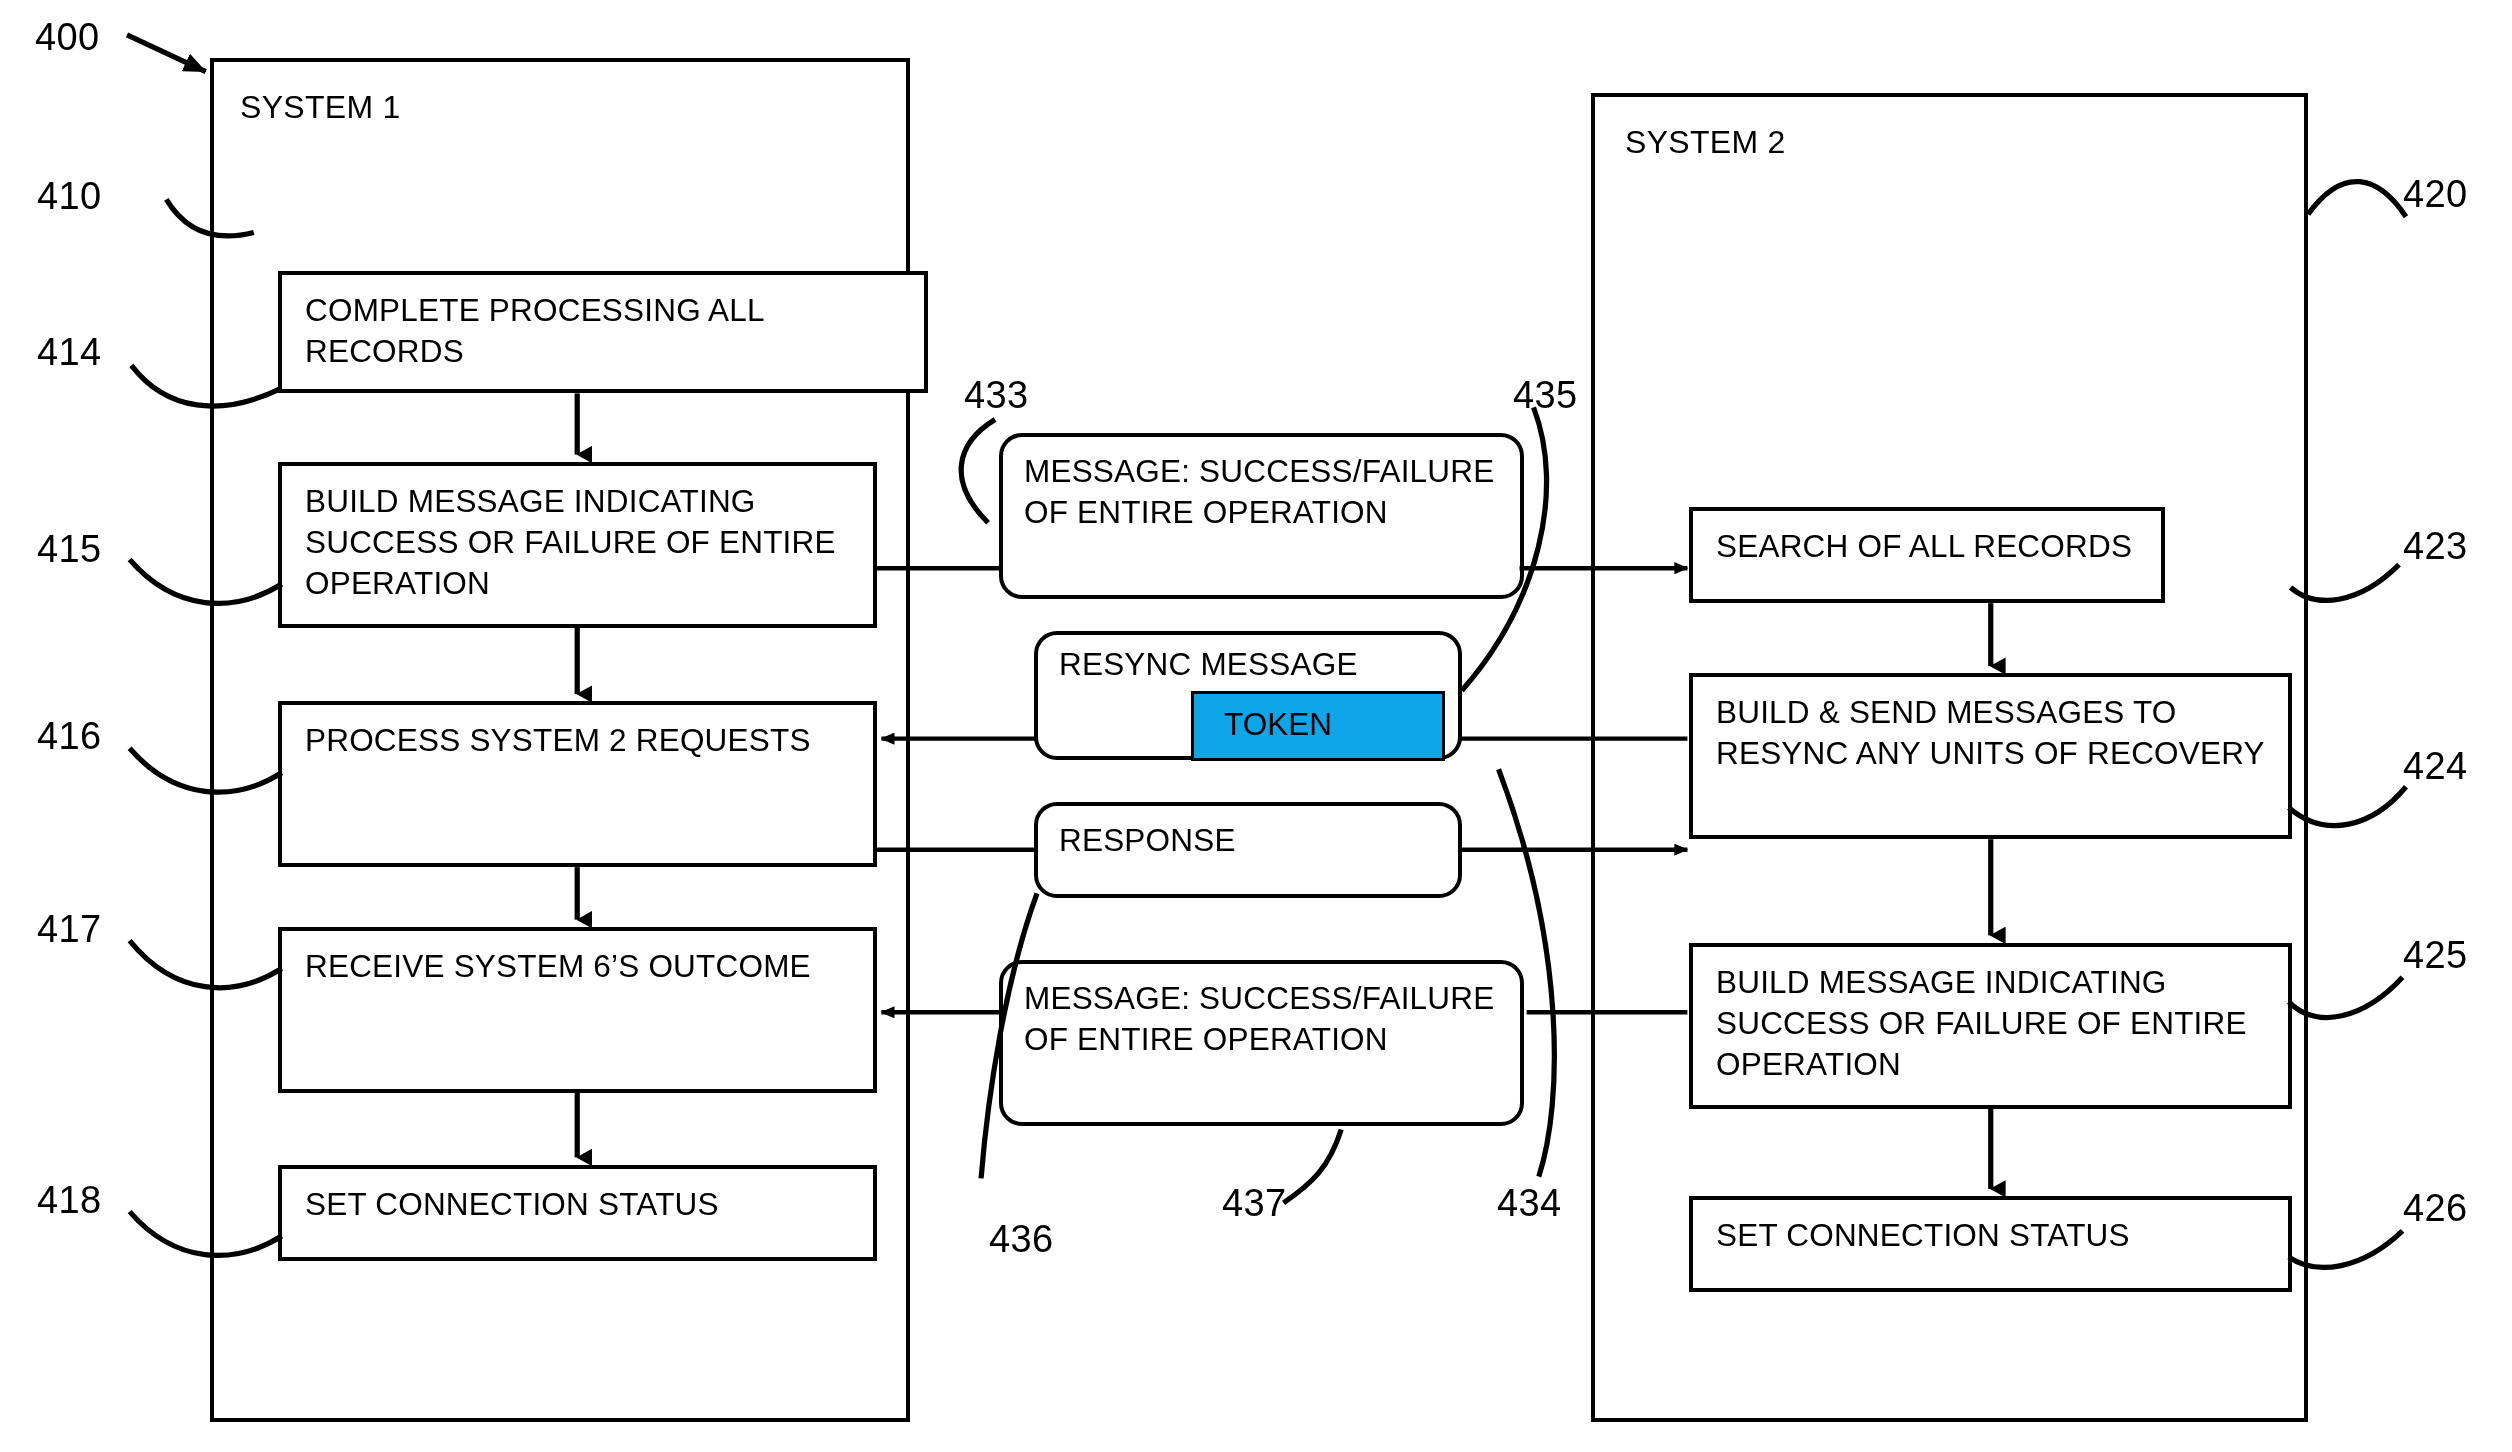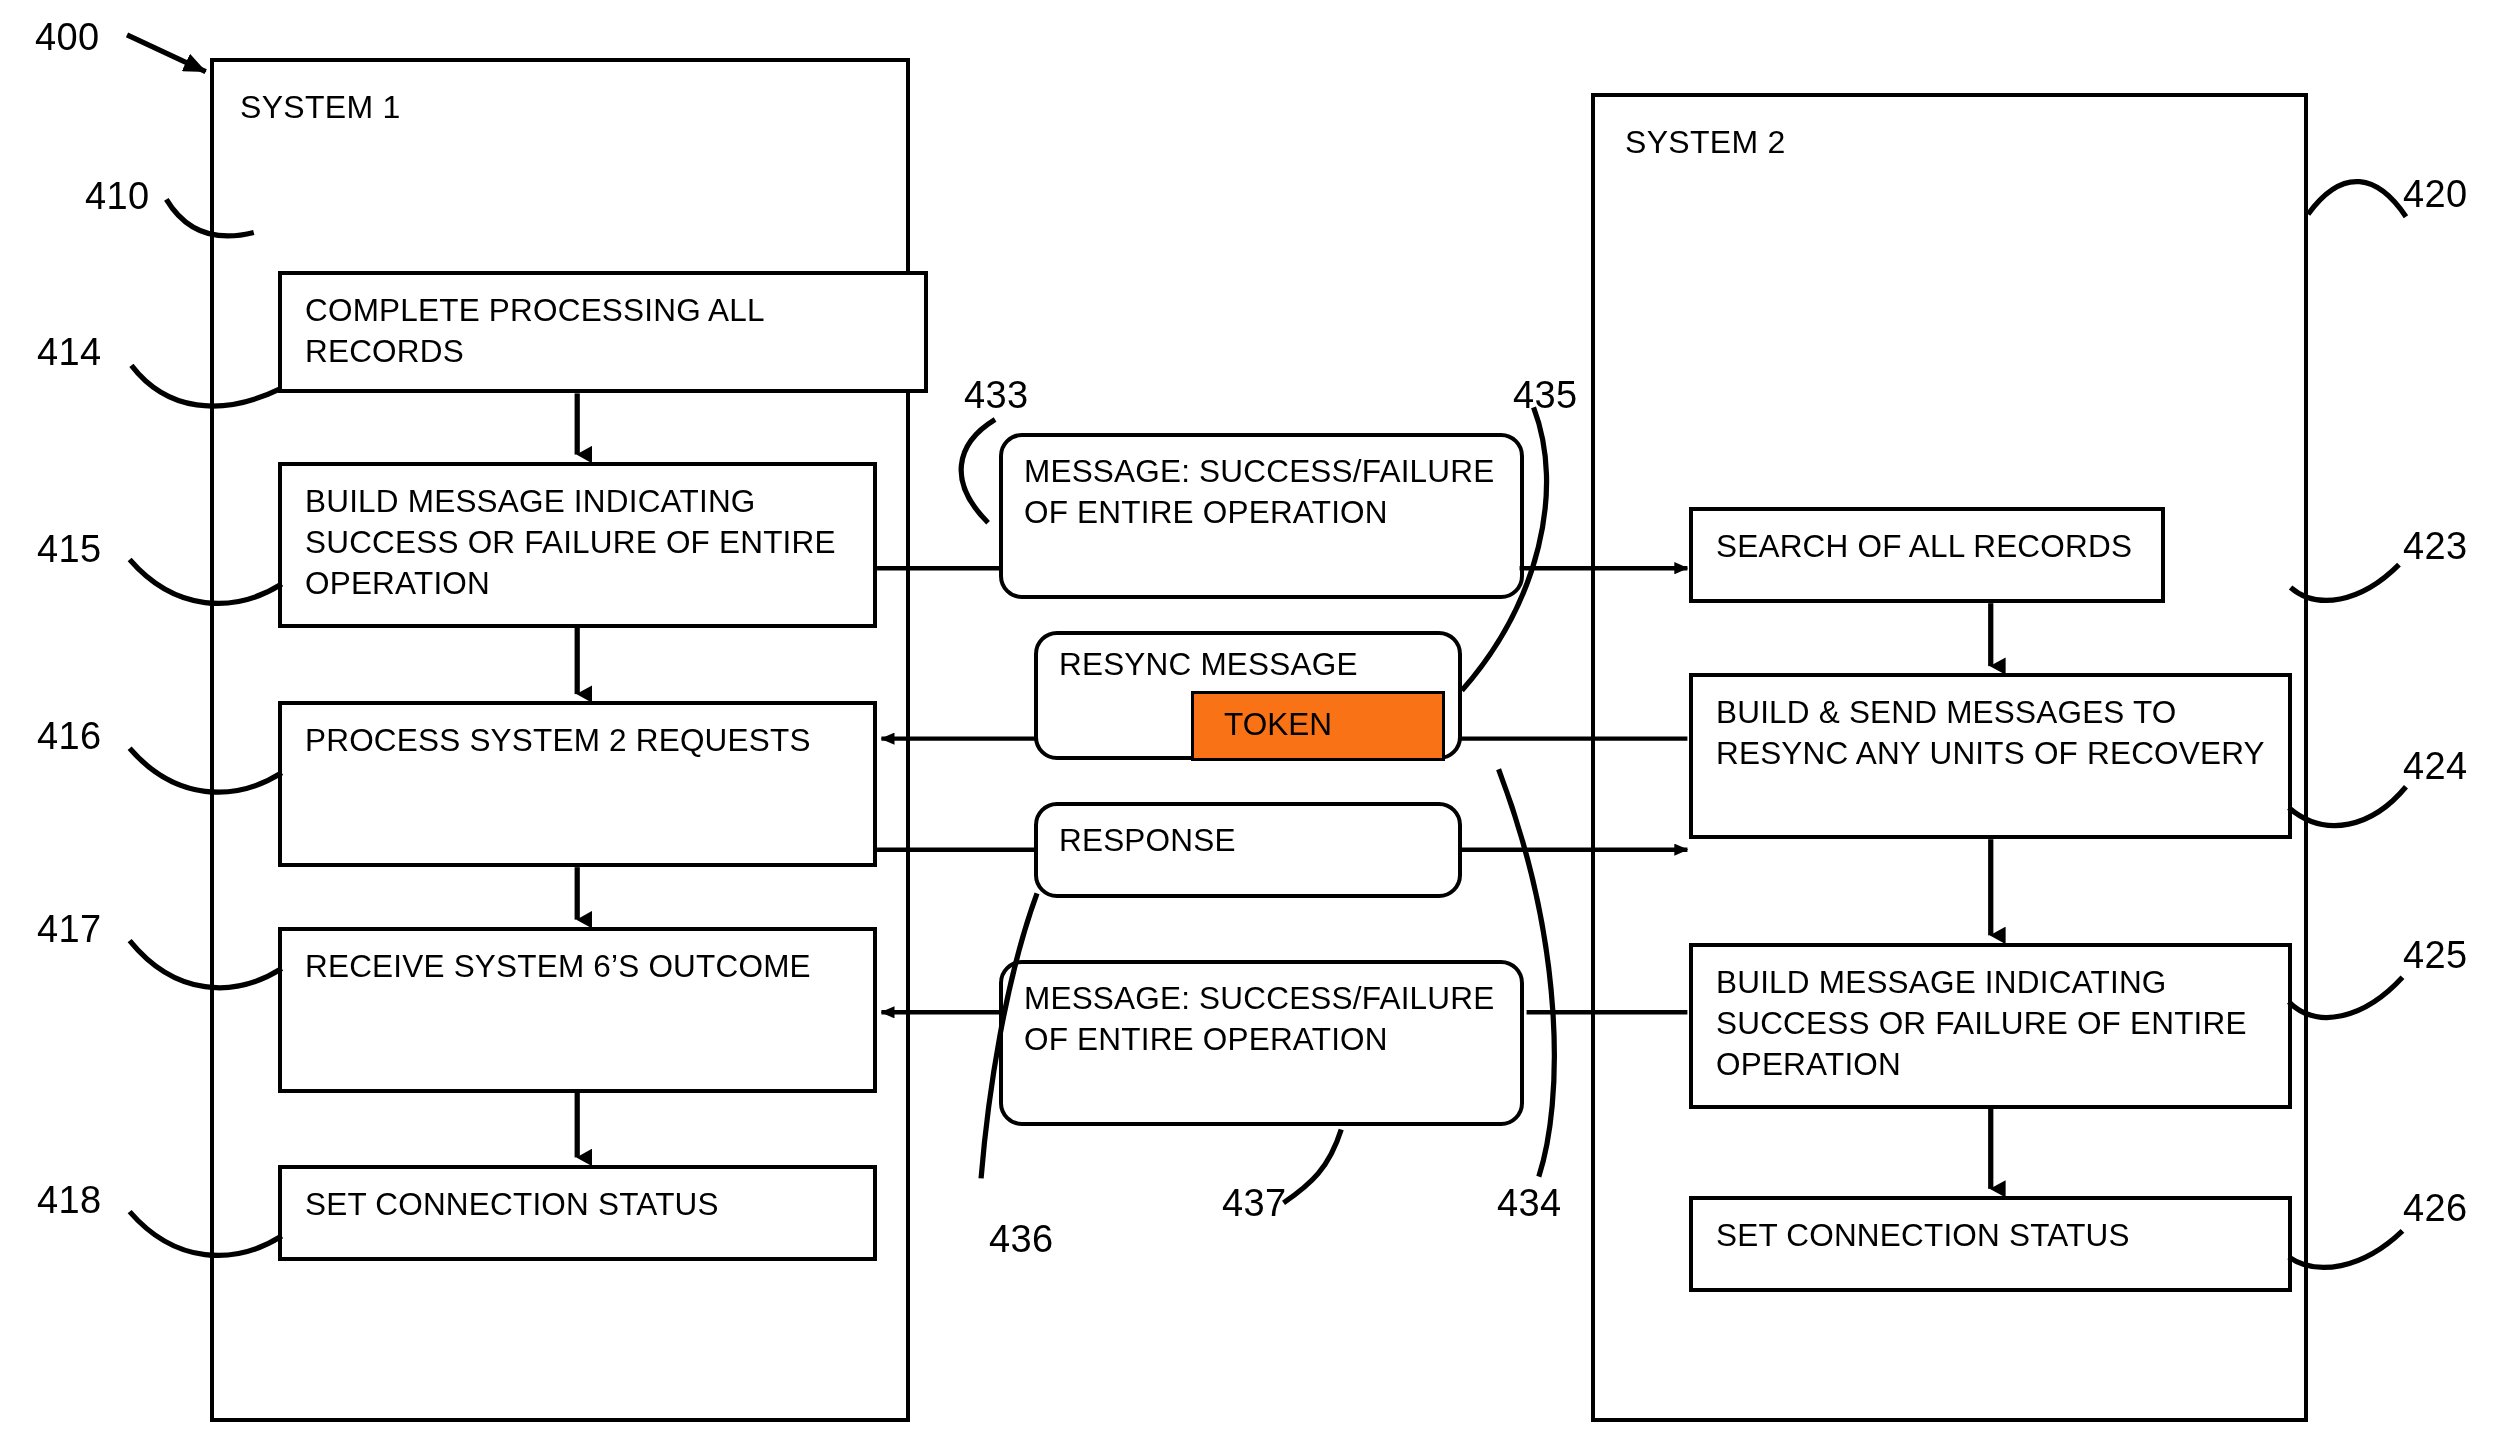--- a/index.html
+++ b/index.html
@@ -67,21 +67,21 @@
     top: 14px;
     right: 10.5px;
     font-size: 31.5px;
     line-height: 41px;
     color: #000;
     letter-spacing: 0.2px;
   }
   .token-box {
     position: absolute;
     border: 3.5px solid #000;
-    background: #f97316;
+    background: #0ea5e9;
     box-sizing: border-box;
   }
   .token-label {
     position: absolute;
     left: 30px;
     top: 10.5px;
     font-size: 31.5px;
     line-height: 38px;
     color: #000;
   }
@@ -153,21 +153,21 @@
 
   <div class="msg-box" style="left:1034px; top:802px; width:428px; height:96px;">
     <div class="msg-label">RESPONSE</div>
   </div>
 
   <div class="msg-box" style="left:999px; top:960px; width:525px; height:166px;">
     <div class="msg-label">MESSAGE: SUCCESS/FAILURE OF ENTIRE OPERATION</div>
   </div>
 
   <div class="ref-num" style="left:35px; top:15.7px;">400</div>
-  <div class="ref-num" style="left:37px; top:175px;margin-left:48px;">410</div>
+  <div class="ref-num" style="left:37px; top:175px;">410</div>
   <div class="ref-num" style="left:37px; top:331px;">414</div>
   <div class="ref-num" style="left:37px; top:528px;">415</div>
   <div class="ref-num" style="left:37px; top:715px;">416</div>
   <div class="ref-num" style="left:37px; top:908px;">417</div>
   <div class="ref-num" style="left:37px; top:1179px;">418</div>
 
   <div class="ref-num" style="left:2403px; top:173px;">420</div>
   <div class="ref-num" style="left:2403px; top:525px;">423</div>
   <div class="ref-num" style="left:2403px; top:745px;">424</div>
   <div class="ref-num" style="left:2403px; top:934px;">425</div>

